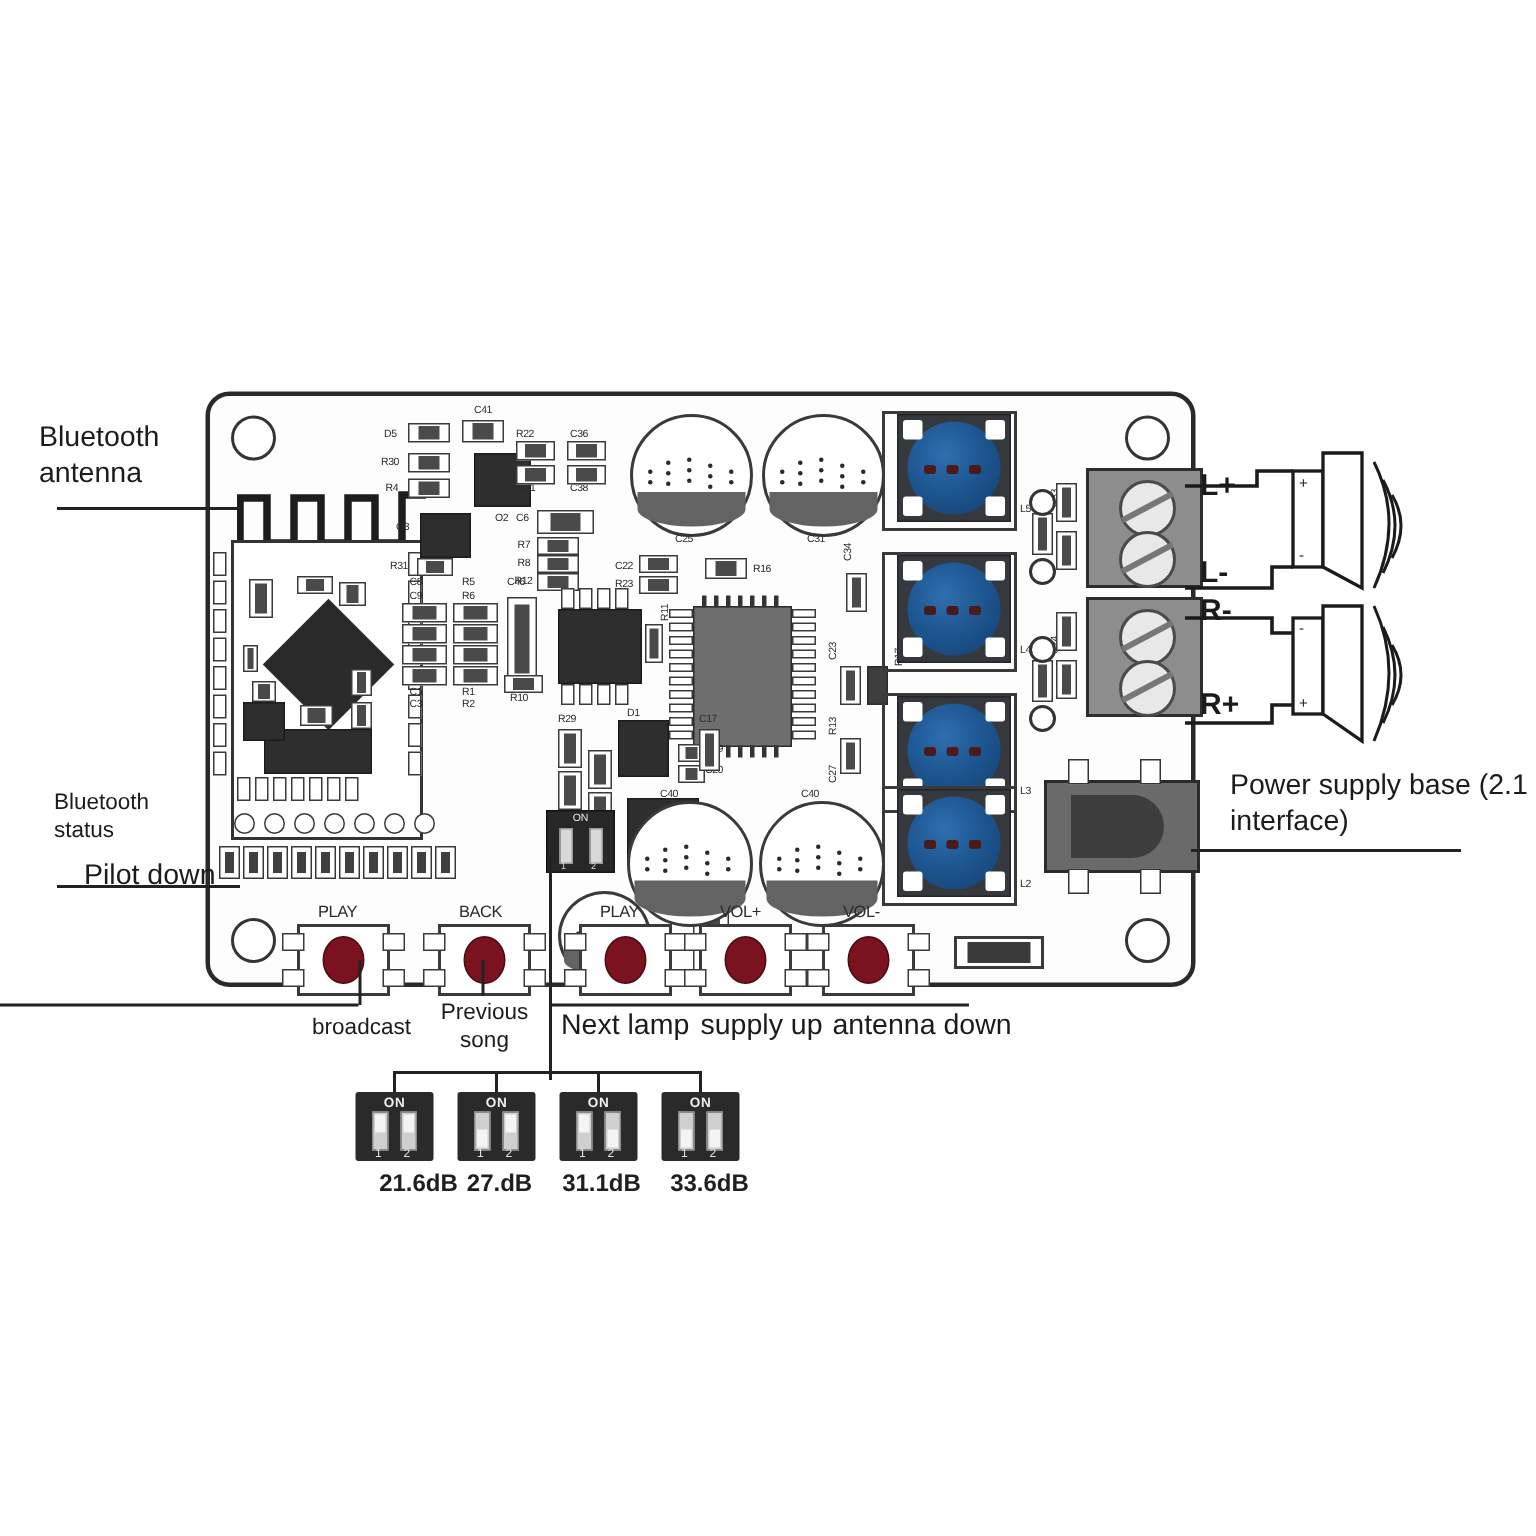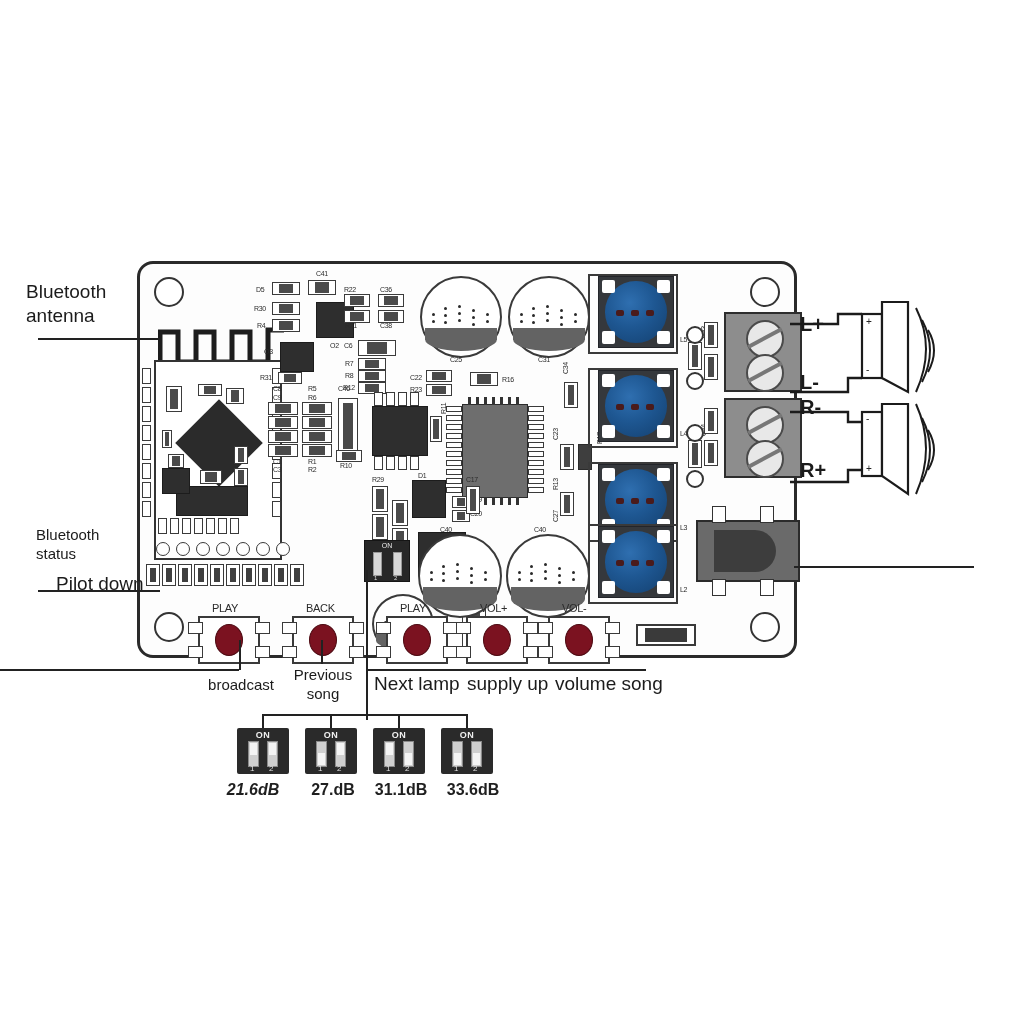--- a/index.html
+++ b/index.html
@@ -550,20 +550,22 @@
 
   <div class="lbl callout" style="left:26px;top:280px;">Bluetooth
 antenna</div>
   <div class="ln hline" style="left:38px;top:338px;width:122px;"></div>
 
   <div class="lbl callout small" style="left:36px;top:526px;">Bluetooth
 status</div>
   <div class="lbl callout" style="left:56px;top:572px;">Pilot down</div>
   <div class="ln hline" style="left:38px;top:590px;width:122px;"></div>
 
+  <div class="lbl callout" style="left:820px;top:512px;">Power supply base (2.1
+interface)</div>
   <div class="ln hline" style="left:794px;top:566px;width:180px;"></div>
 
   <svg class="spk" style="left:790px;top:300px;" width="150" height="200" viewBox="0 0 150 200">
 
     <path d="M0 24 L48 24 L48 14 L72 14" fill="none" stroke="#1b1b1b" stroke-width="2.4"></path>
 
     <path d="M0 92 L58 92 L58 78 L72 78" fill="none" stroke="#1b1b1b" stroke-width="2.4"></path>
 
     <rect x="72" y="14" width="20" height="64" fill="#fff" stroke="#1b1b1b" stroke-width="2.2"></rect>
     <path d="M92 2 L118 2 L118 92 L92 78 Z" fill="#fff" stroke="#1b1b1b" stroke-width="2.2"></path>
@@ -597,36 +599,36 @@
   <div class="lbl btnlbl" style="left:205px;top:676px;width:72px;">broadcast</div>
 
   <div class="ln vline" style="left:321px;top:640px;height:24px;"></div>
   <div class="lbl btnlbl" style="left:288px;top:666px;width:70px;">Previous
 song</div>
 
   <div class="ln vline" style="left:366px;top:570px;height:150px;"></div>
   <div class="ln hline" style="left:366px;top:669px;width:280px;"></div>
   <div class="lbl biglbl" style="left:374px;top:672px;">Next lamp</div>
   <div class="lbl biglbl" style="left:467px;top:672px;">supply up</div>
-  <div class="lbl biglbl" style="left:555px;top:672px;">volume song</div>
+  <div class="lbl biglbl" style="left:555px;top:672px;">antenna down</div>
 
   <div class="ln hline" style="left:262px;top:714px;width:204px;"></div>
   <div class="ln vline" style="left:262px;top:714px;height:16px;"></div>
   <div class="ln vline" style="left:330px;top:714px;height:16px;"></div>
   <div class="ln vline" style="left:398px;top:714px;height:16px;"></div>
   <div class="ln vline" style="left:466px;top:714px;height:16px;"></div>
 
   <div class="dipbox" style="left:237px;top:728px;">
     <div class="on">ON</div>
     <div class="lev up" style="left:11px;"></div>
     <div class="lev up" style="left:30px;"></div>
     <div class="n" style="left:13px;">1</div>
     <div class="n" style="left:32px;">2</div>
   </div>
-  <div class="lbl dbl" style="left:222px;top:780px;width:62px;font-style:italic;">21.6dB</div>
+  <div class="lbl dbl" style="left:248px;top:780px;width:62px;">21.6dB</div>
 
   <div class="dipbox" style="left:305px;top:728px;">
     <div class="on">ON</div>
     <div class="lev dn" style="left:11px;"></div>
     <div class="lev up" style="left:30px;"></div>
     <div class="n" style="left:13px;">1</div>
     <div class="n" style="left:32px;">2</div>
   </div>
   <div class="lbl dbl" style="left:302px;top:780px;width:62px;">27.dB</div>
 

